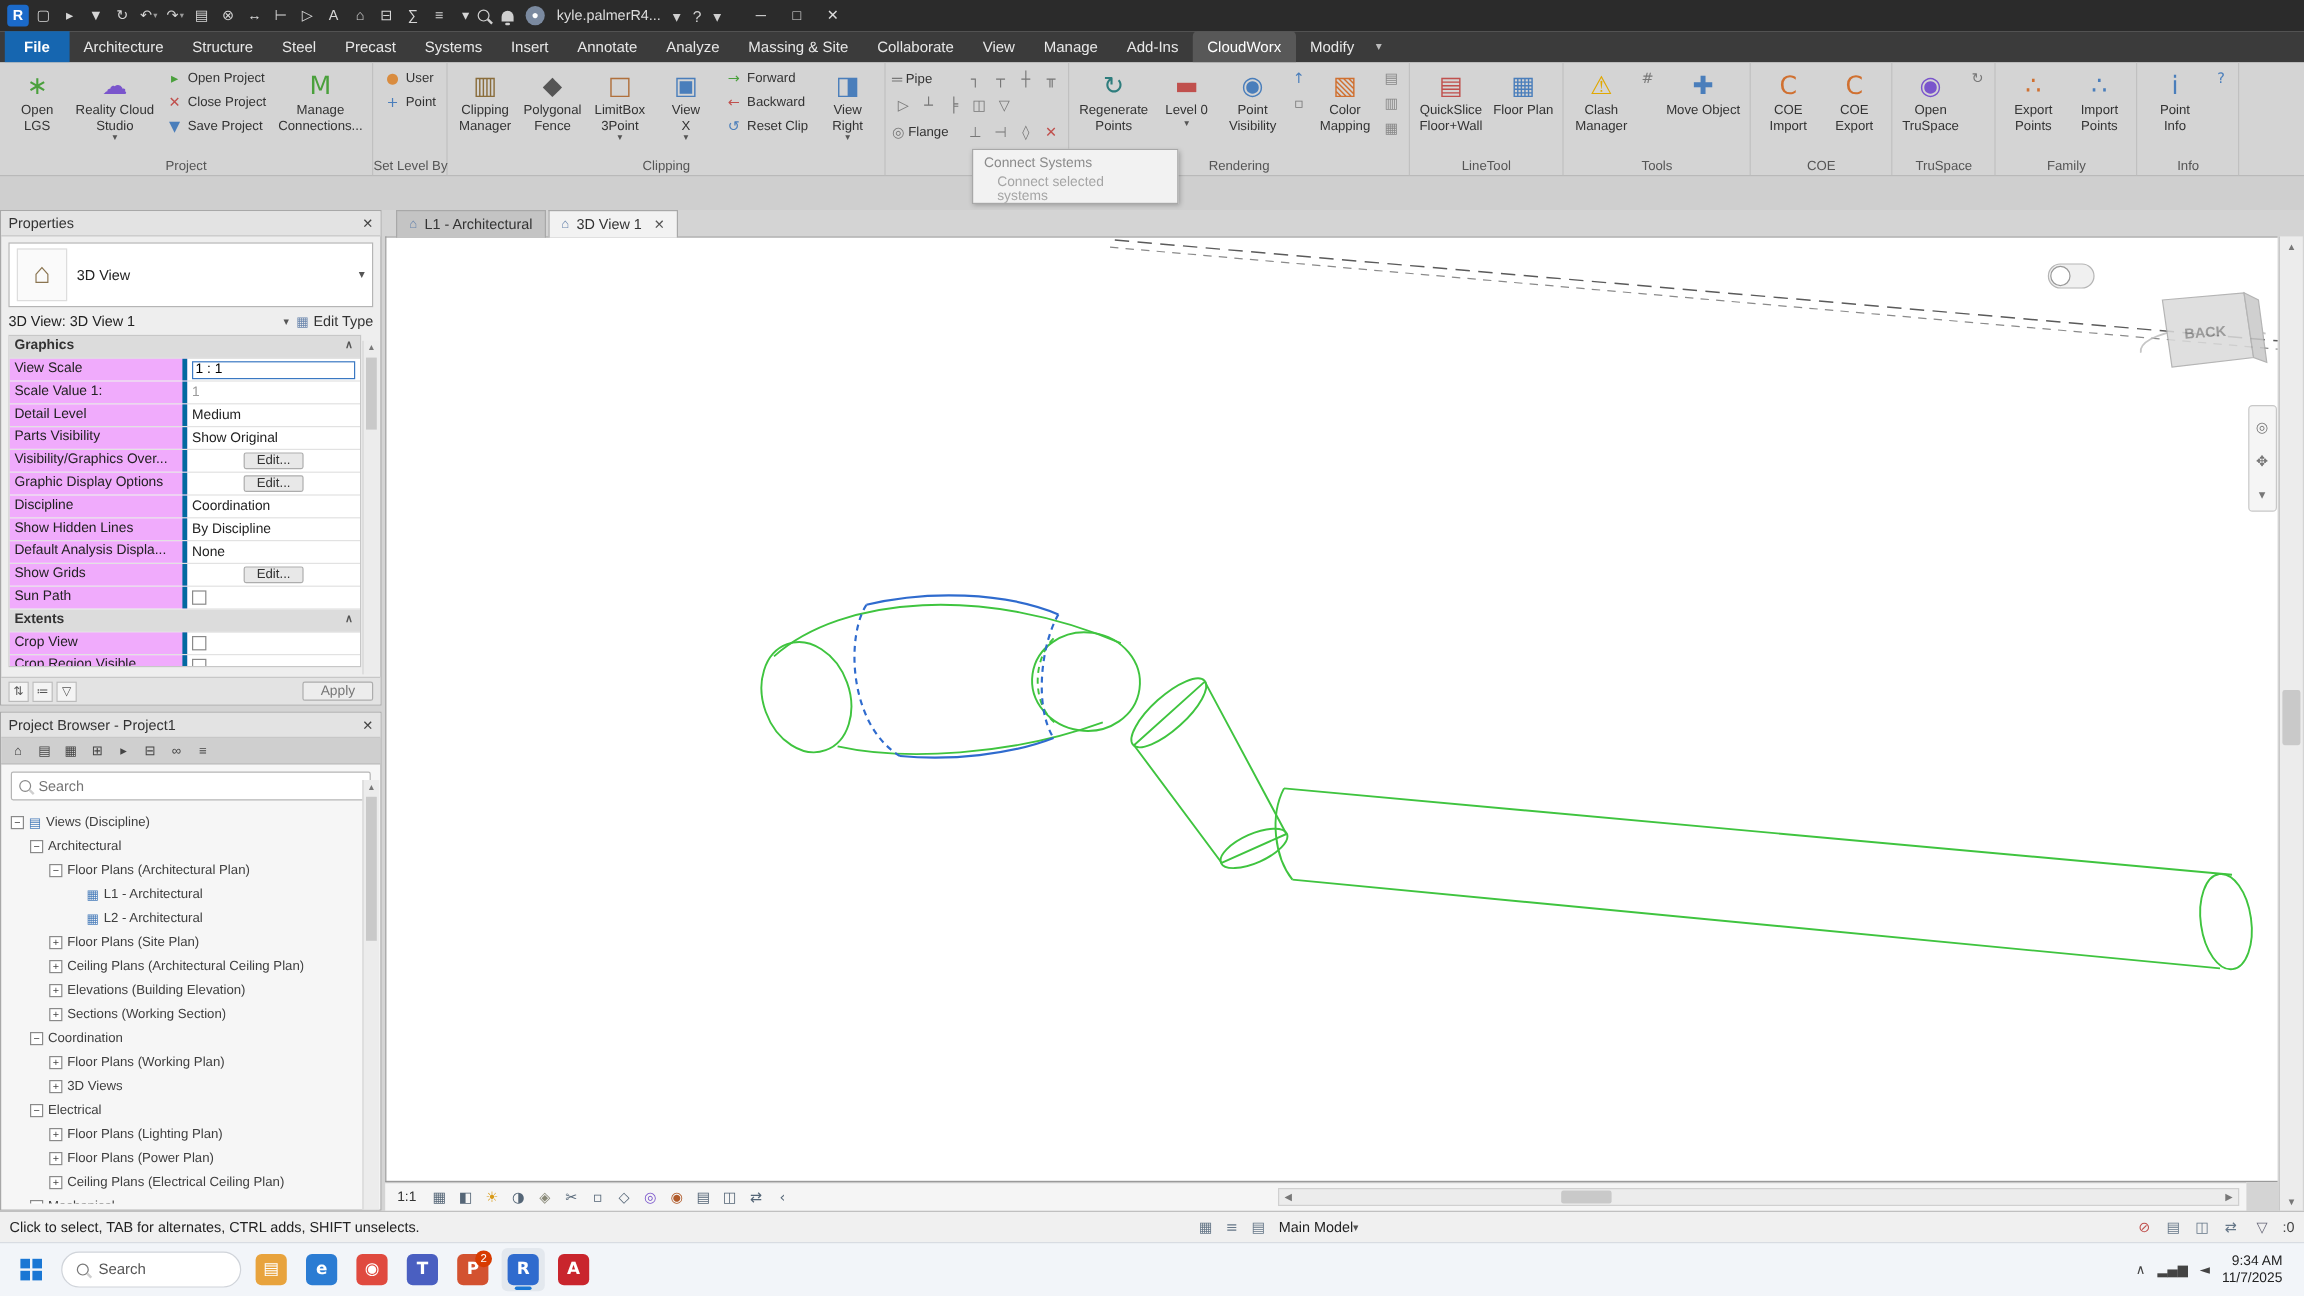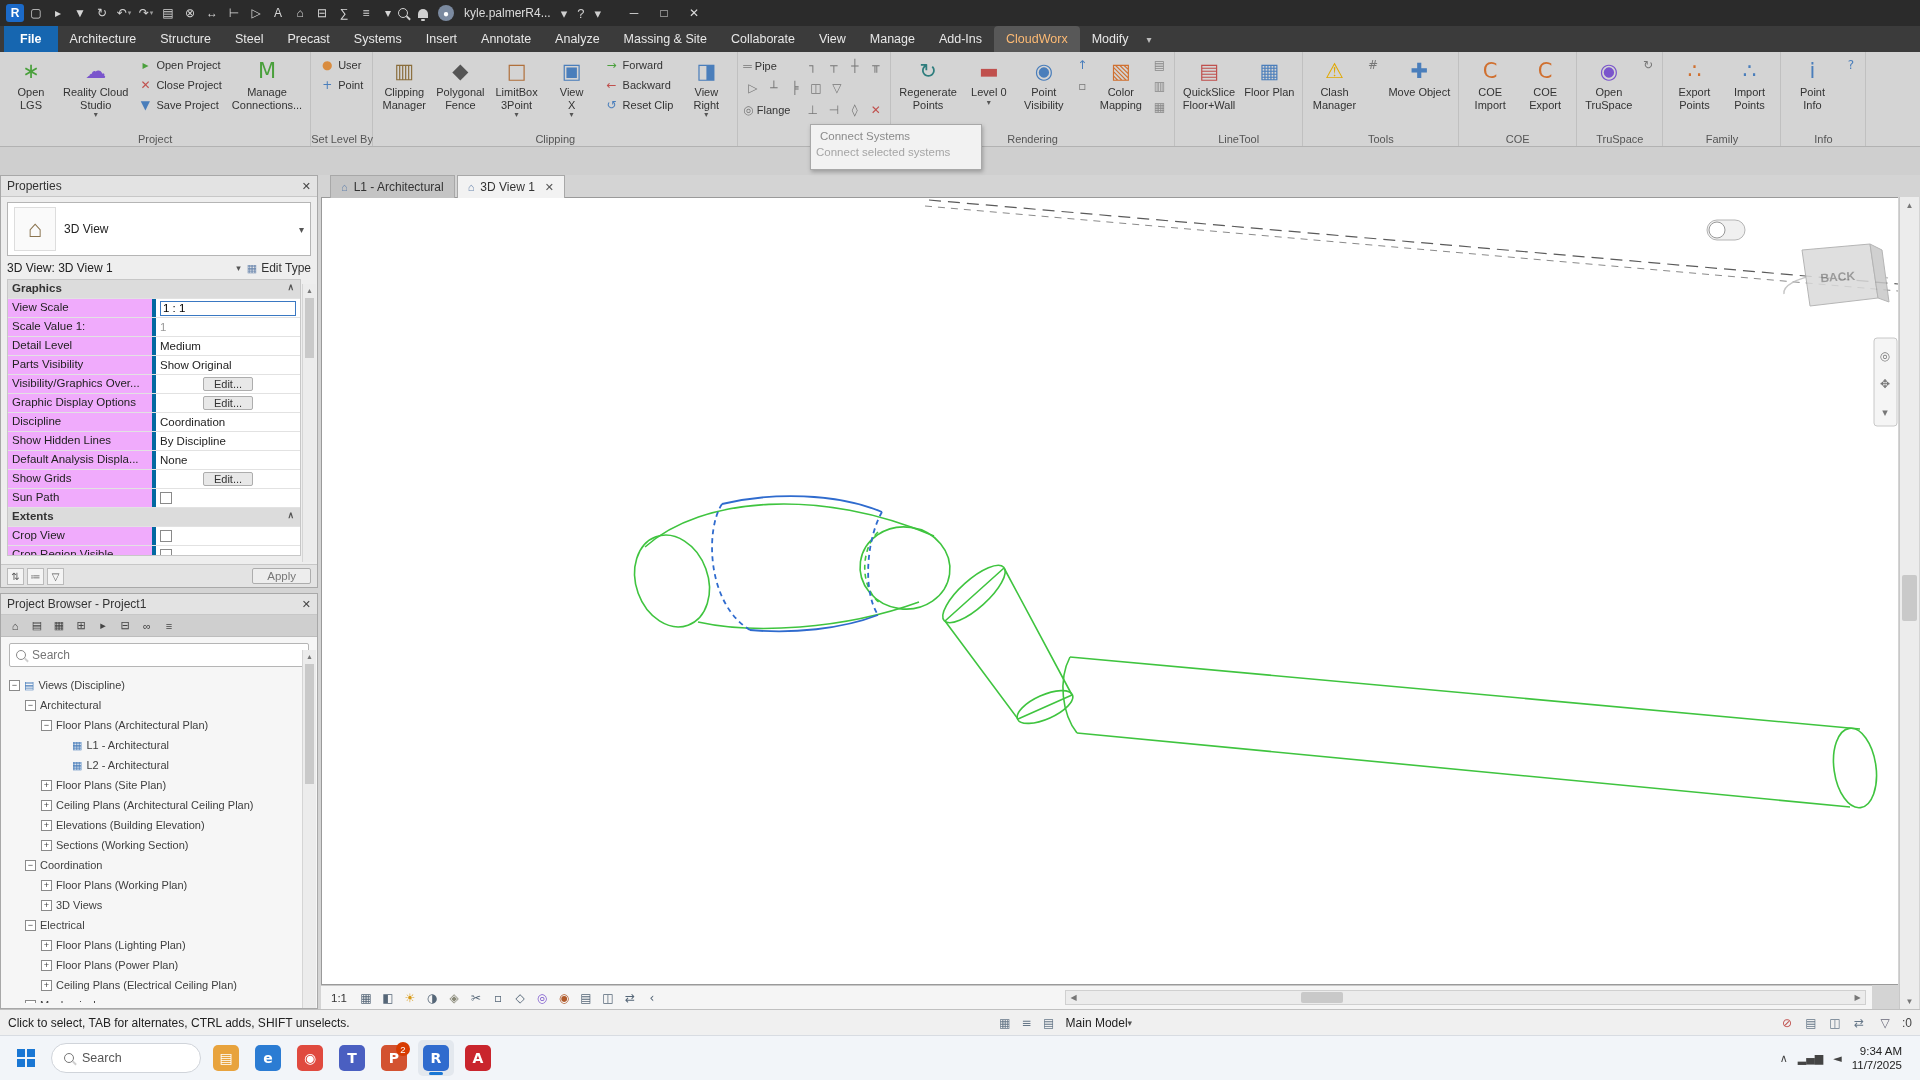--- a/index.html
+++ b/index.html
@@ -20,21 +20,21 @@
 .bell::after{content:"";position:absolute;left:3px;bottom:-3px;width:4px;height:2px;border-radius:2px;background:#cfcfcf}
 .avatar{width:16px;height:16px;border-radius:50%;background:#7b8aa0;display:inline-flex;align-items:center;justify-content:center;color:#fff;font-size:10px}
 #uname{color:#dcdcdc;font-size:12px}
 .winctl{display:flex;align-items:center;margin-left:8px}
 .winctl span{width:30px;height:26px;display:flex;align-items:center;justify-content:center;color:#dcdcdc;font-size:12px}
 
 #tabbar{position:absolute;left:0;top:26px;width:1920px;height:26px;background:#3b3b3b;display:flex;align-items:flex-end}
 #tabs{display:flex;align-items:flex-end;height:26px;padding-left:4px}
 .rtab{padding:4px 12px;font-size:12.5px;color:#e8e8e8;white-space:nowrap;height:26px;display:flex;align-items:center}
 .rtab.file{background:#1666b0;color:#fff;font-weight:bold;padding:4px 16px}
-.rtab.active{background:#585858;border-radius:4px 4px 0 0;color:#fdba74}
+.rtab.active{background:#585858;border-radius:4px 4px 0 0;color:#ffffff}
 .rtab.minor{font-size:10px;color:#bbb;padding:4px 6px}
 
 #ribbon{position:absolute;left:0;top:52px;width:1920px;height:95px;background:#d4d4d4;border-bottom:1px solid #b2b2b2;display:flex}
 .panel{position:relative;display:flex;flex-direction:column;border-right:1px solid #c0c0c0;padding:3px 5px 16px 5px}
 .panel-items{display:flex;gap:3px;align-items:flex-start;flex:1}
 .panel-label{position:absolute;left:0;right:0;bottom:1px;text-align:center;font-size:11px;color:#555;white-space:nowrap}
 .bigbtn{display:flex;flex-direction:column;align-items:center;min-width:52px;max-width:84px;padding:1px 3px;border-radius:3px;color:#333;cursor:default}
 .bigbtn .bicon{height:30px;display:flex;align-items:center;justify-content:center;font-size:21px;font-family:"DejaVu Sans",sans-serif}
 .bigbtn .bl{font-size:11px;line-height:12.5px;text-align:center;white-space:nowrap}
 .bigbtn .caret{font-size:8px;color:#555;line-height:8px}
@@ -43,21 +43,21 @@
 .smallbtn .si{width:14px;text-align:center;font-size:12px;font-family:"DejaVu Sans",sans-serif}
 .iconcol{display:flex;flex-direction:column;gap:2px}
 .iconbtn{width:19px;height:19px;display:flex;align-items:center;justify-content:center;font-size:12px;border-radius:2px;font-family:"DejaVu Sans",sans-serif}
 .pipegrid{display:flex;flex-direction:column;gap:1px}
 .pgrow{display:flex;align-items:center;gap:2px;height:21px}
 .pglab{display:flex;align-items:center;gap:3px;font-size:11px;color:#333;width:58px}
 .pglab .si{font-size:12px}
 
 #connect-overlay{position:absolute;left:810px;top:124px;width:172px;height:46px;background:#f2f2f2;border:1px solid #a8a8a8;box-shadow:1px 2px 4px rgba(0,0,0,.25);z-index:50;font-size:11.5px;padding:3px 0}
 #connect-overlay .co1{color:#8b8b8b;padding:2px 9px}
-#connect-overlay .co2{color:#a5a5a5;padding:2px 5px}
+#connect-overlay .co2{color:#a5a5a5;padding:2px 20px}
 
 #gapstrip{position:absolute;left:0;top:147px;width:1920px;height:28px;background:#cfcfcf}
 #viewtabs{position:absolute;left:330px;top:175px;height:23px;display:flex;gap:2px;z-index:5}
 .vtab{display:flex;align-items:center;gap:6px;padding:0 10px;font-size:12px;color:#333;background:#c4c4c4;border:1px solid #a8a8a8;border-bottom:none;height:23px}
 .vtab.active{background:#f2f2f2}
 .vtab .h{color:#6a86ad;font-size:11px}
 .vtab .x{color:#555;font-size:11px;margin-left:4px}
 
 #canvas{position:absolute;left:321px;top:197px;width:1577px;height:788px;background:#ffffff;border:1px solid #9a9a9a;border-right:none}
 #vcb{position:absolute;left:321px;top:985px;width:1551px;height:24px;background:#f5f5f5;border-top:1px solid #c8c8c8;display:flex;align-items:center;padding-left:6px;gap:6px}

